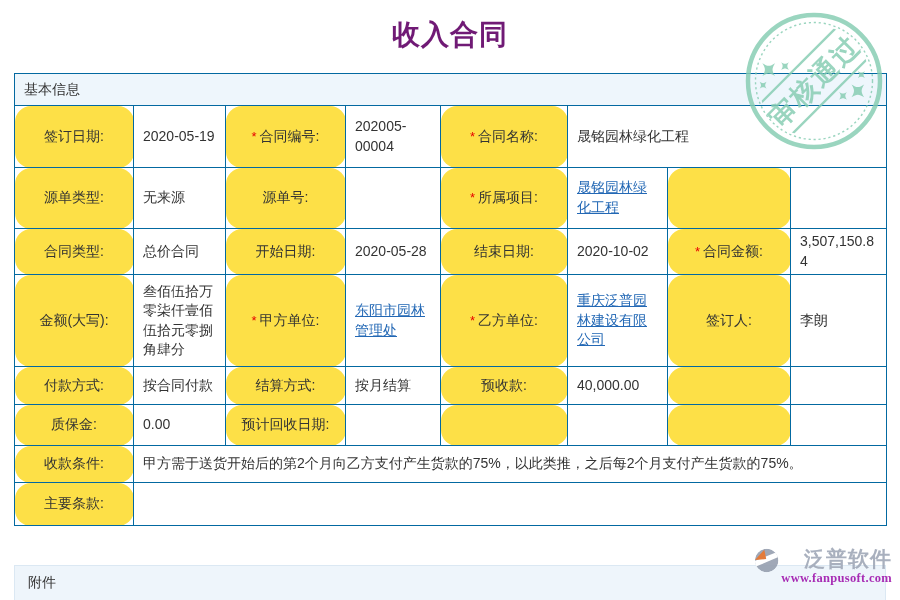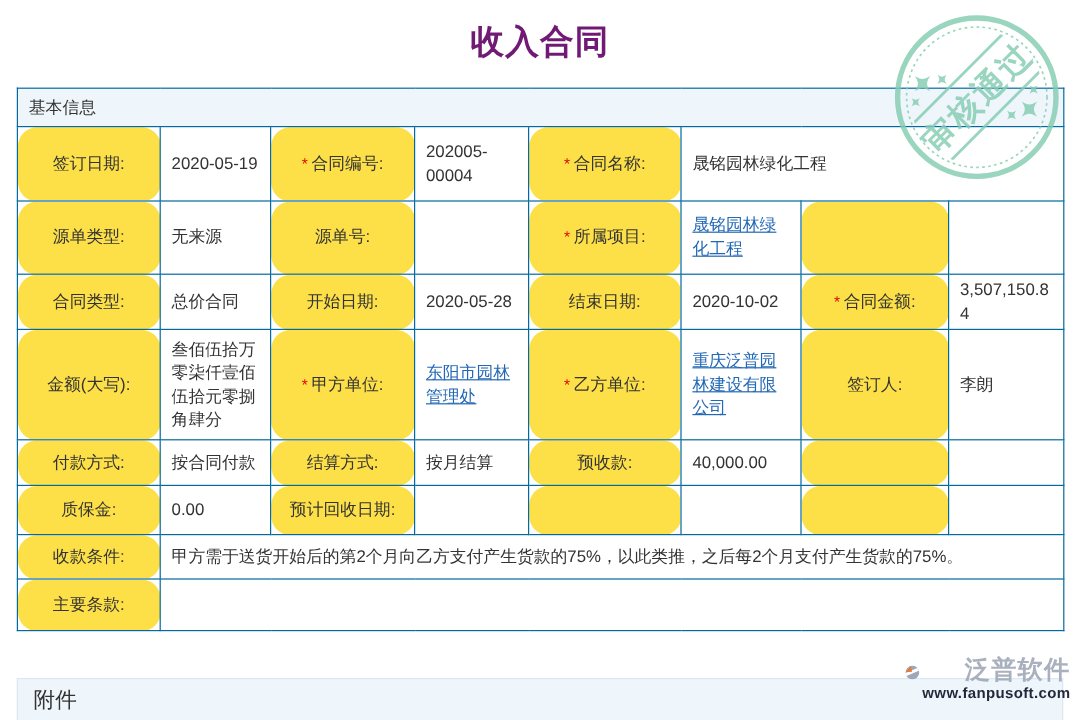--- a/index.html
+++ b/index.html
@@ -14,33 +14,33 @@
                 vertical-align:middle;padding:3px 9px;line-height:1.4;
                 overflow:hidden;word-break:break-word;}
   td.sec{background:#eef6fc;color:#1f3850;text-align:left;padding-left:12px;font-size:14px;}
   td.lbl{background:#fde047;color:#2b3a4e;text-align:center;border-radius:16px;}
   td.val{background:#ffffff;text-align:left;}
   .req{color:#e60000;margin-right:3px;font-size:13px;}
   a.link{color:#2368b5;text-decoration:underline;cursor:pointer;}
   
   .attach-bar{position:absolute;left:14px;top:565px;width:870px;height:34px;
               background:#eef5fb;border:1px solid #dbe8f3;display:flex;align-items:center;}
-  .attach-label{margin-left:13px;font-size:18px;color:#333;}
+  .attach-label{margin-left:13px;font-size:14px;color:#333;}
   .upload-btn{margin-left:22px;padding:5px 13px;background:#f8fbfe;border:1px solid #d0e0ef;
               border-radius:5px;color:#a9c9e7;font-size:13.5px;cursor:pointer;}
   
   .stamp{position:absolute;left:741px;top:6px;width:146px;height:150px;
          opacity:.82;z-index:20;pointer-events:none;}
   
   .brandmark{position:absolute;left:754px;top:547px;width:138px;display:flex;
              align-items:flex-start;z-index:15;opacity:.92;}
   .brand-texts{display:flex;flex-direction:column;align-items:flex-end;margin-left:2px;}
   .brand-name{font-size:21px;font-weight:bold;color:#a2aab9;line-height:24px;letter-spacing:1px;}
-  .brand-url{font-family:Liberation Sans, sans-serif;font-weight:bold;font-size:12.5px;
-             color:#0f172a;line-height:14px;letter-spacing:.3px;}
+  .brand-url{font-family:Liberation Serif, serif;font-weight:bold;font-size:12.5px;
+             color:#a21caf;line-height:14px;letter-spacing:.3px;}
 </style>
 </head>
 <body>
 
 <div class="page">
 
   <div class="title">收入合同</div>
 
   <table class="form">
     <colgroup>

